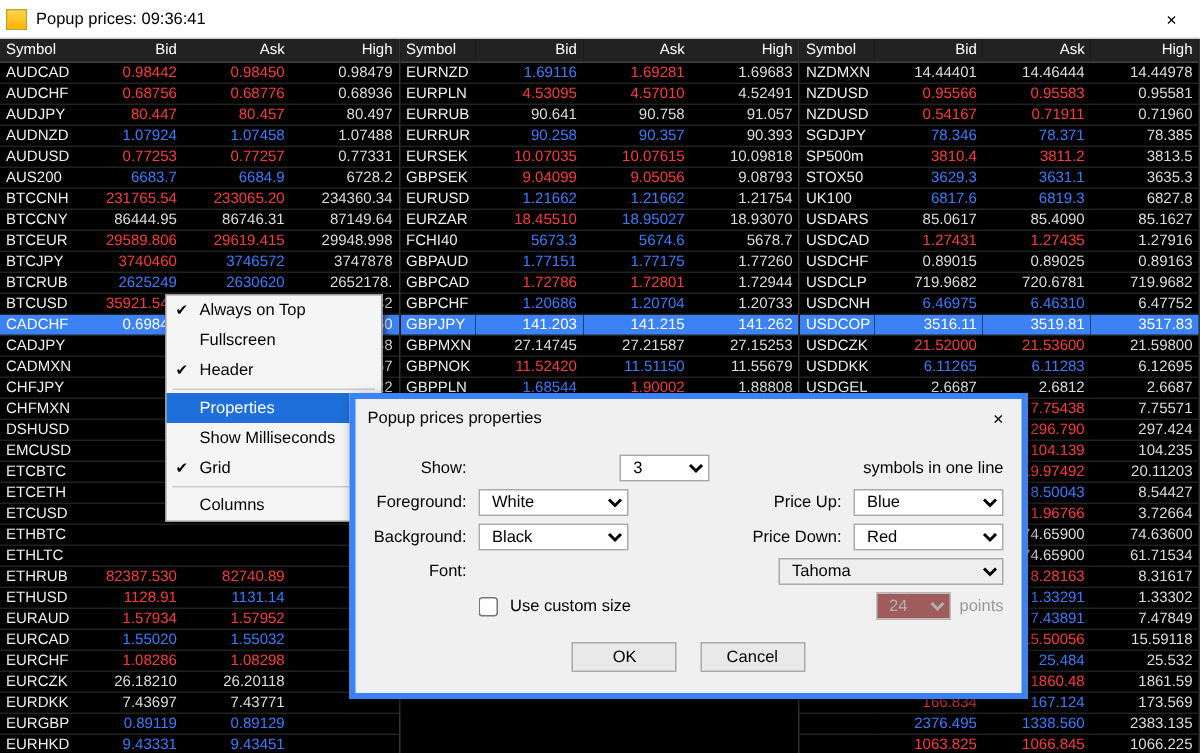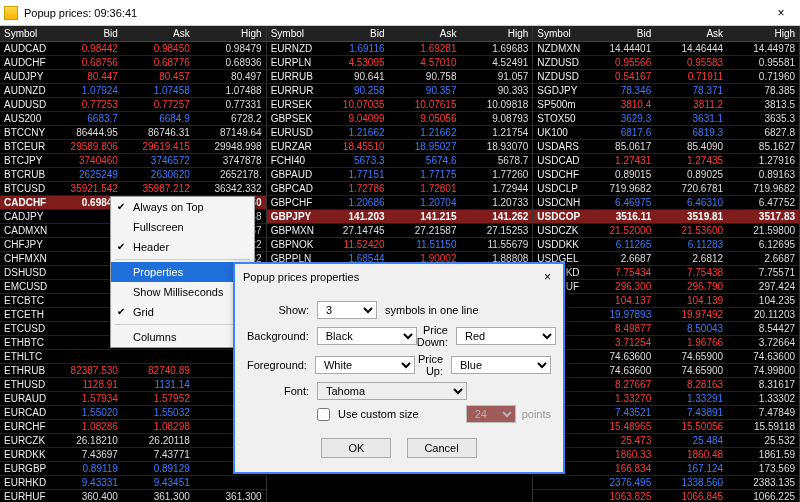--- a/index.html
+++ b/index.html
@@ -8,38 +8,38 @@
   .titlebar .icon { width: 14px; height: 14px; background: linear-gradient(#ffd54a,#ffb300); margin-right: 6px; border:1px solid #caa000;}
   .titlebar .title { flex: 1; font-size: 11px; }
   .titlebar .close { width: 30px; text-align: center; font-size: 12px; cursor: pointer; }
   .grid { display: flex; width: 100%; background:#000; }
   .col { flex: 1; border-right: 1px solid #333; }
   table { width: 100%; border-collapse: collapse; table-layout: fixed; }
   th { background: #222; color: #fff; font-weight: normal; font-size: 10px; padding: 2px 4px; text-align: right; border-bottom:1px solid #444; }
   th.sym { text-align: left; width: 50px; }
   td { padding: 1px 4px; font-size: 10px; text-align: right; border-top:1px solid #222; white-space: nowrap; overflow:hidden; }
   td.sym { text-align: left; color: #eee; }
-  tr.hl td { background: #7f1d1d; color: #fff !important; font-weight: bold; }
+  tr.hl td { background: #3b82f6; color: #fff !important; }
   tr.hl td.up, tr.hl td.dn { color:#fff !important; }
   .up { color: #3a7cff; }
   .dn { color: #ff3a3a; }
   .nu { color: #ddd; }
   
   .ctx { position: absolute; background: #f5f5f5; color:#000; border:1px solid #999; font-size:11px; box-shadow:2px 2px 4px rgba(0,0,0,.5); z-index:10; width:145px;}
   .ctx .mi { padding: 4px 22px; cursor: default; position:relative; }
   .ctx .mi.sel { background: #1e6fd9; color:#fff; }
   .ctx .mi .chk { position:absolute; left:6px; top:4px; font-size:10px; }
   .ctx hr { border:none; border-top:1px solid #ccc; margin:2px 4px; }
   
-  .dlg { position:absolute; background:#f0f0f0; color:#000; border:2px solid #3b82f6; box-shadow:3px 3px 8px rgba(0,0,0,.5); z-index:20; width:332px; }
+  .dlg { position:absolute; background:#f0f0f0; color:#000; border:4px solid #3b82f6; box-shadow:3px 3px 8px rgba(0,0,0,.5); z-index:20; width:452px; }
   .dlg .dt { display:flex; align-items:center; padding:6px 8px; font-size:11px; }
   .dlg .dt .t { flex:1; }
   .dlg .dt .x { cursor:pointer; padding:0 4px; font-size:12px;}
   .dlg .body { padding: 6px 12px 4px 12px; font-size:11px; }
-  .dlg .row { display:flex; align-items:center; margin:5px 0; }
+  .dlg .row { display:flex; align-items:center; margin:5px 0;justify-content:space-between; }
   .dlg .row .lab { width:70px; text-align:right; padding-right:8px; }
   .dlg select, .dlg input[type=text] { font-size:11px; border:1px solid #aaa; padding:1px 4px; background:#fff;}
   .dlg .swatch { width:12px; height:12px; display:inline-block; border:1px solid #888; margin-right:4px; vertical-align:middle;}
   .dlg .cbox select { width:100px; }
   .dlg .btns { text-align:center; padding:10px 0; }
   .dlg .btns button { width:70px; padding:3px 0; margin:0 6px; font-size:11px; background:#e9e9e9; border:1px solid #aaa; cursor:pointer;}
   .arrow { position:absolute; z-index:15; color:#d00; font-size:22px; transform:rotate(15deg); pointer-events:none;}
 </style>
 </head>
 <body>
@@ -90,20 +90,26 @@
             <td class="dn">0.77257</td>
             <td class="nu">0.77331</td>
           </tr>
           <tr>
             <td class="sym">AUS200</td>
             <td class="up">6683.7</td>
             <td class="up">6684.9</td>
             <td class="nu">6728.2</td>
           </tr>
           <tr>
+            <td class="sym">BTCCNH</td>
+            <td class="dn">231765.54</td>
+            <td class="dn">233065.20</td>
+            <td class="nu">234360.34</td>
+          </tr>
+          <tr>
             <td class="sym">BTCCNY</td>
             <td class="nu">86444.95</td>
             <td class="nu">86746.31</td>
             <td class="nu">87149.64</td>
           </tr>
           <tr>
             <td class="sym">BTCEUR</td>
             <td class="dn">29589.806</td>
             <td class="dn">29619.415</td>
             <td class="nu">29948.998</td>
@@ -639,21 +645,21 @@
           <tr>
             <td class="sym"></td>
             <td class="nu">74.63600</td>
             <td class="nu">74.65900</td>
             <td class="nu">74.63600</td>
           </tr>
           <tr>
             <td class="sym"></td>
             <td class="nu">74.63600</td>
             <td class="nu">74.65900</td>
-            <td class="nu">74.99800</td>
+            <td class="nu">61.71534</td>
           </tr>
           <tr>
             <td class="sym"></td>
             <td class="dn">8.27667</td>
             <td class="dn">8.28163</td>
             <td class="nu">8.31617</td>
           </tr>
           <tr>
             <td class="sym"></td>
             <td class="dn">1.33270</td>
@@ -737,32 +743,32 @@
     <span class="t">Popup prices properties</span>
     <span class="x">×</span>
   </div>
   <div class="body">
     <div class="row">
       <span class="lab">Show:</span>
       <select style="width:60px;"><option>3</option></select>
       <span style="margin-left:8px;">symbols in one line</span>
     </div>
     <div class="row">
+      <span class="lab">Foreground:</span>
+      <span class="cbox"><select><option><span class="swatch" style="background:#ffffff"></span> White</option></select></span>
+      <span style="flex:1"></span>
+      <span class="lab" style="width:70px">Price Up:</span>
+      <span class="cbox"><select><option><span class="swatch" style="background:#0033ff"></span> Blue</option></select></span>
+    </div>
+    <div class="row">
       <span class="lab">Background:</span>
       <span class="cbox"><select><option><span class="swatch" style="background:#000000"></span> Black</option></select></span>
       <span style="flex:1"></span>
       <span class="lab" style="width:70px">Price Down:</span>
       <span class="cbox"><select><option><span class="swatch" style="background:#ff0000"></span> Red</option></select></span>
-    </div>
-    <div class="row">
-      <span class="lab">Foreground:</span>
-      <span class="cbox"><select><option><span class="swatch" style="background:#ffffff"></span> White</option></select></span>
-      <span style="flex:1"></span>
-      <span class="lab" style="width:70px">Price Up:</span>
-      <span class="cbox"><select><option><span class="swatch" style="background:#0033ff"></span> Blue</option></select></span>
     </div>
     <div class="row">
       <span class="lab">Font:</span>
       <select style="width:150px;background:#eee"><option>Tahoma</option></select>
     </div>
     <div class="row">
       <span class="lab"></span>
       <input type="checkbox" style="">
       <span style="margin:0 8px">Use custom size</span>
       <span style="flex:1"></span>

